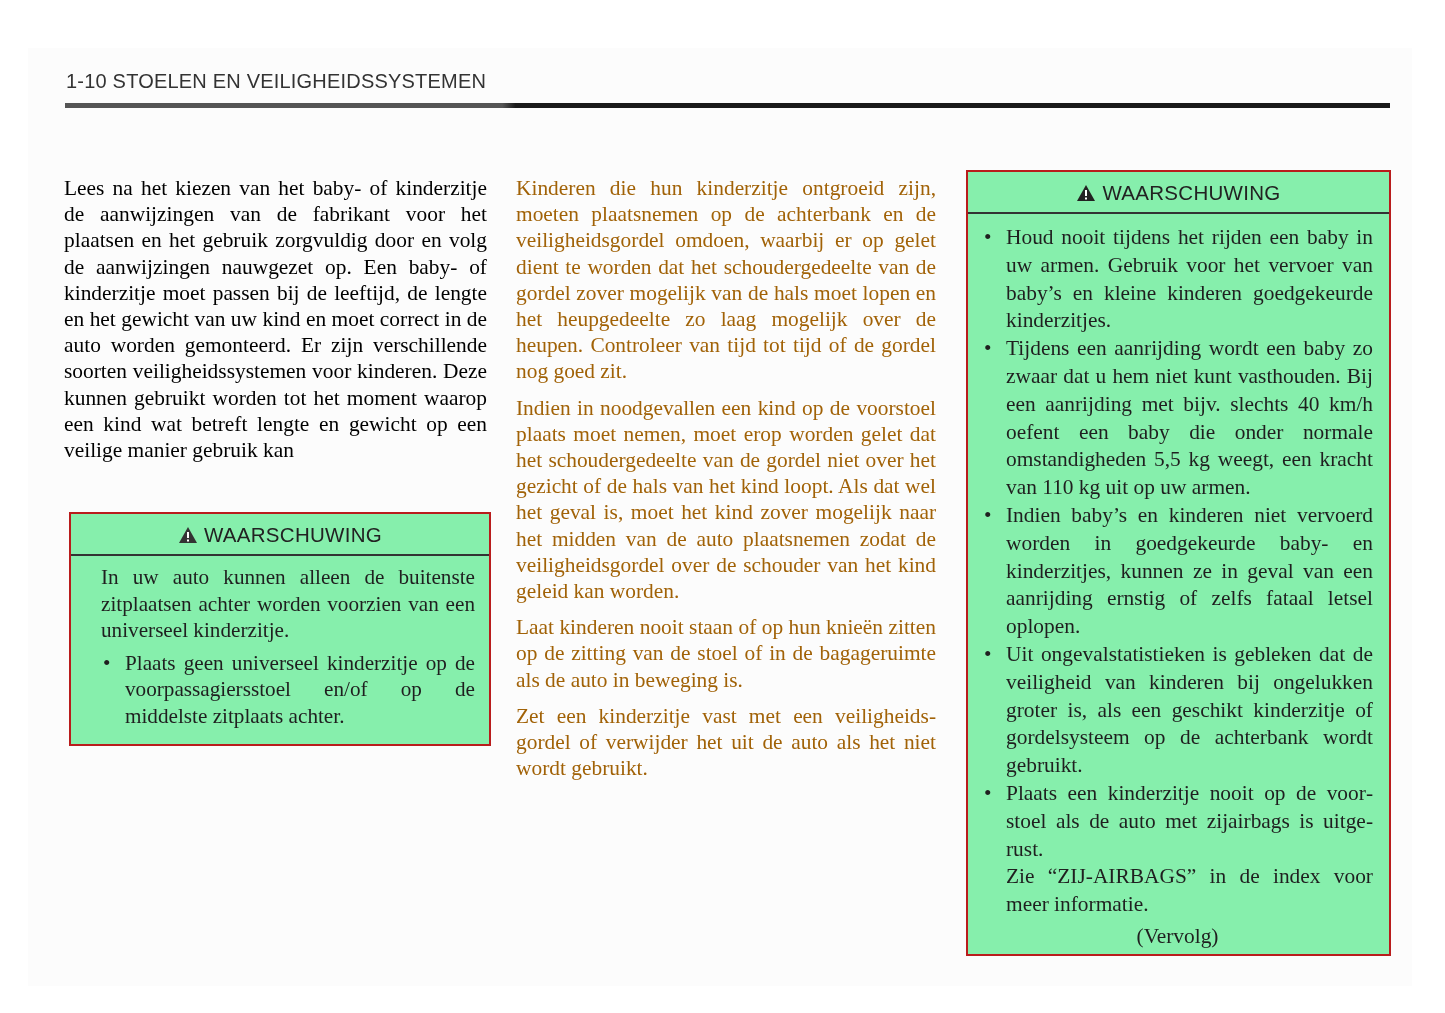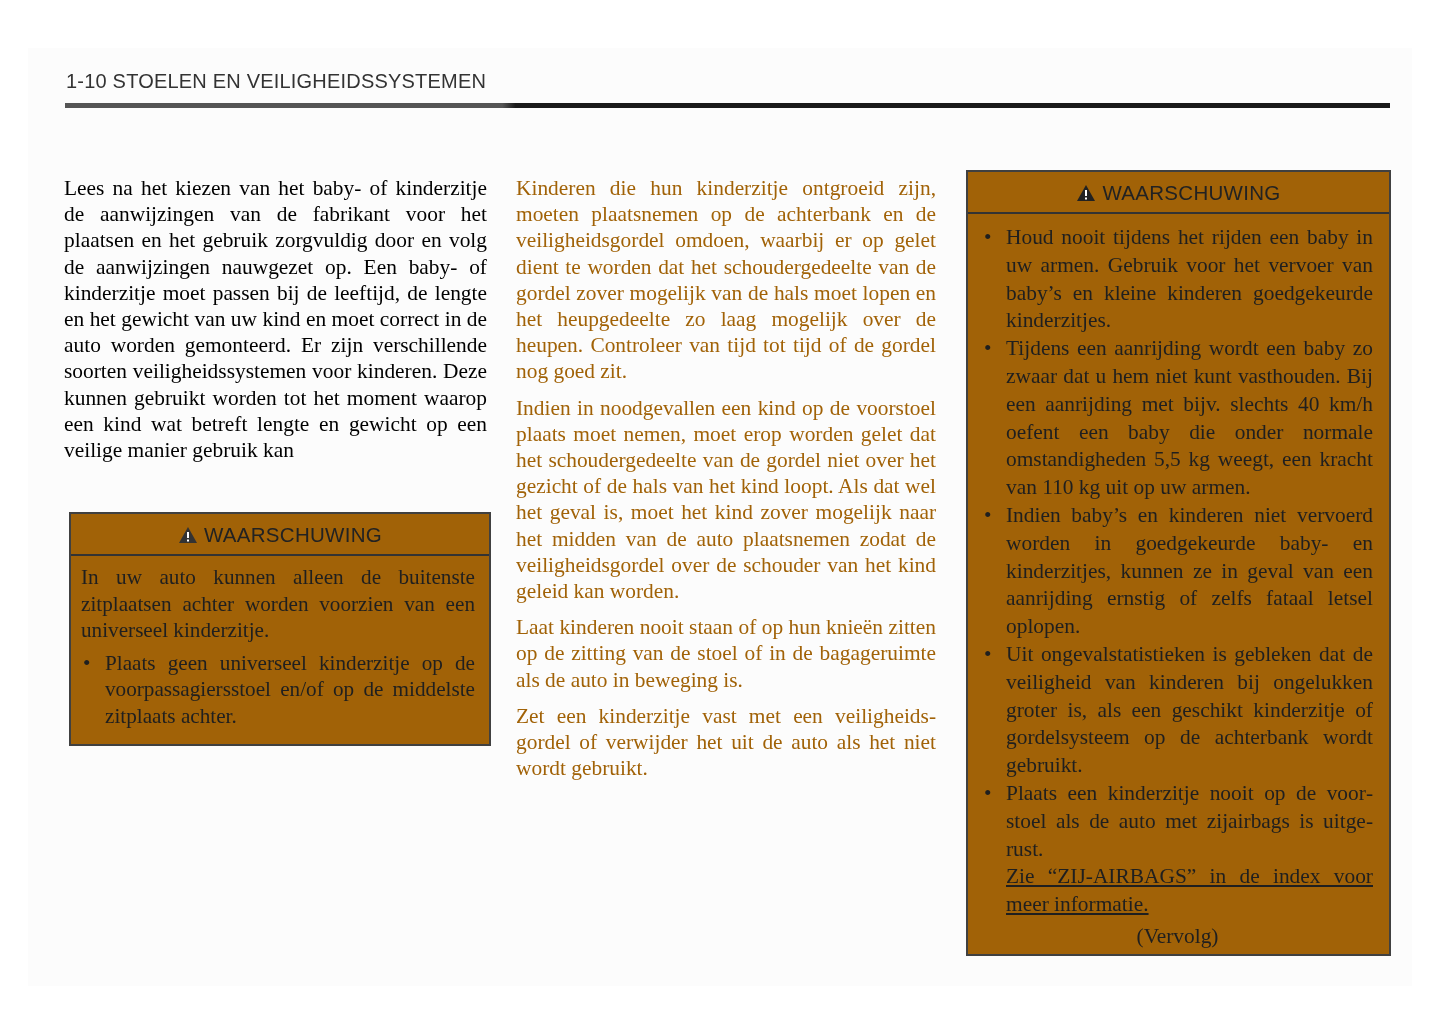--- a/index.html
+++ b/index.html
@@ -49,43 +49,43 @@
       hyphens: manual;
     }
     .col p {
       margin: 0 0 10px 0;
     }
     .col-left { left: 64px; top: 175px; width: 423px; color: #000000; }
     .col-mid  { left: 516px; top: 175px; width: 420px; color: #a16207; }
 
     .warn-box {
       position: absolute;
-      border: 2px solid #404040;
-      background: #a16207;
+      border: 2px solid #b91c1c;
+      background: #86efac;
     }
     .warn-head {
       border-bottom: 2px solid #333;
       text-align: center;
       font-family: "Liberation Sans", "DejaVu Sans", sans-serif;
       font-size: 20.5px;
       letter-spacing: 0.3px;
       color: #222;
       height: 40px;
       line-height: 42px;
       white-space: nowrap;
     }
     .warn-head .tri {
       display: inline-block;
       width: 20px;
       height: 18px;
       vertical-align: -2px;
       margin-right: 6px;
     }
     .warn-body {
-      padding: 8px 14px 8px 10px;
+      padding: 8px 14px 8px 30px;
       font-size: 21.4px;
       line-height: 26.6px;
       text-align: justify;
       color: #1f1f1f;
     }
     .warn-body p { margin: 0 0 6px 0; }
     .warn-body ul {
       list-style: none;
       margin: 0;
       padding: 0;
@@ -98,21 +98,21 @@
     .warn-body li .bullet {
       position: absolute;
       left: 2px;
       top: 0;
     }
     .warn-left { left: 69px; top: 512px; width: 418px; height: 230px; }
     .warn-left .warn-body { font-size: 21.2px; line-height: 26.6px; }
     .warn-right { left: 966px; top: 170px; width: 421px; height: 782px; }
     .warn-right .warn-body { padding: 10px 16px 6px 14px; line-height: 27.8px; }
     .warn-right li { margin-bottom: 0; }
-    .note-line { display: block; text-decoration: underline; }
+    .note-line { display: block; }
     .vervolg {
       text-align: center;
       margin-top: 4px;
     }
   </style>
 </head>
 <body>
 
 <div class="page"></div>
 

